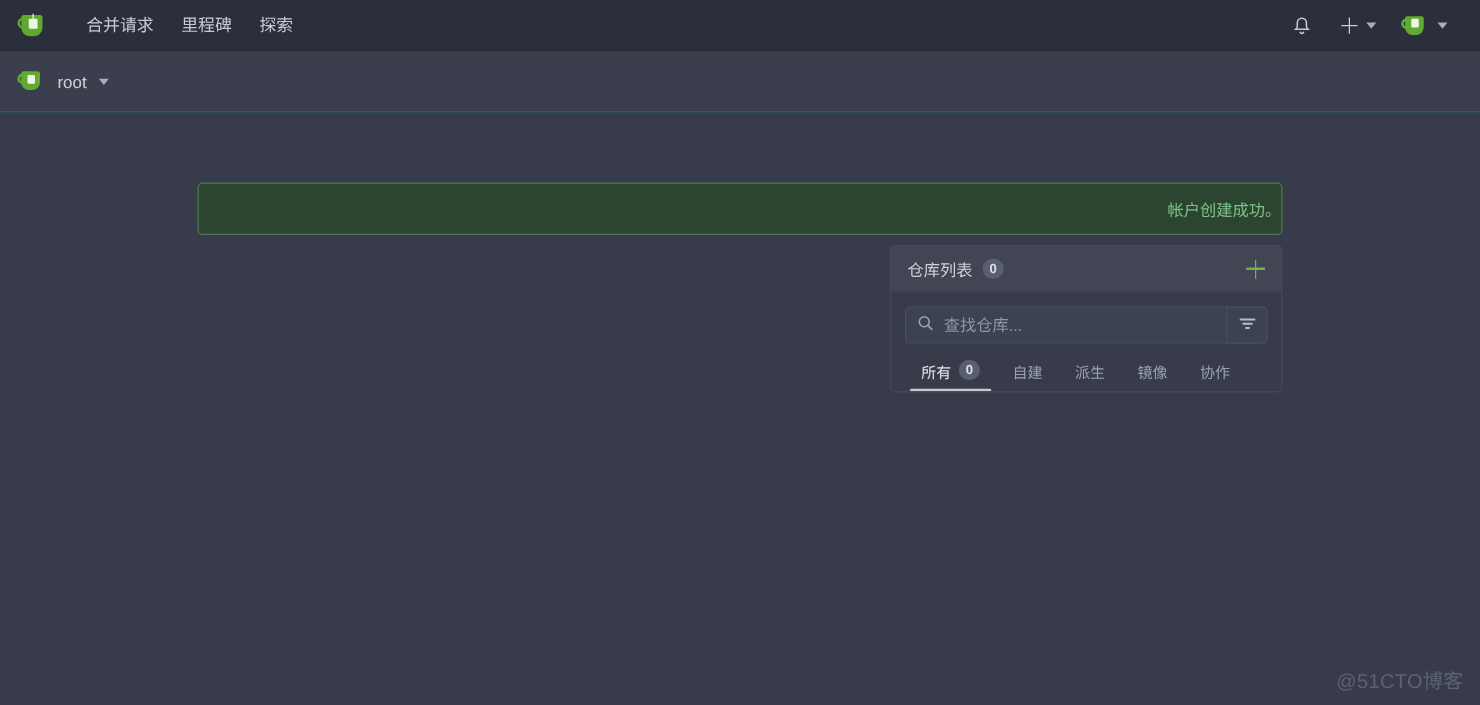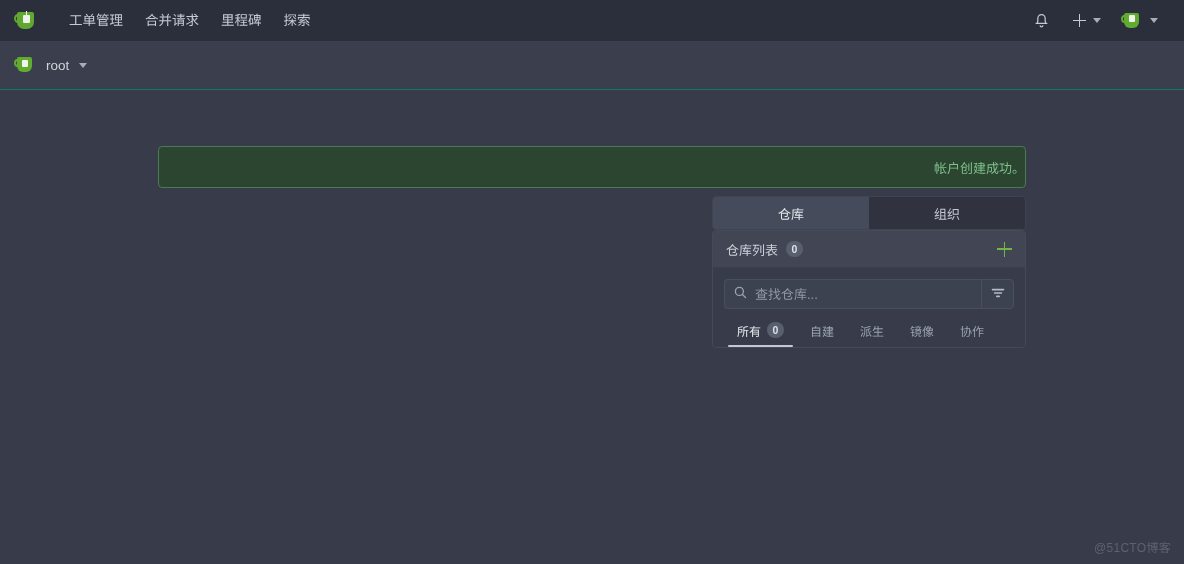--- a/index.html
+++ b/index.html
@@ -361,37 +361,36 @@
     height: 2px;
     background: #c3c8d2;
     border-radius: 1px;
   }
   .ftab .count-badge { margin-left: 0; }
 
   .watermark {
     position: absolute;
     right: 13px;
     bottom: 8px;
-    font-size: 12px;
+    font-size: 16px;
     color: #5d6270;
     letter-spacing: 0.3px;
   }
 </style>
 </head>
 <body>
 
 <div class="navbar">
   <div class="nav-left">
     <a class="logo-cup" href="#">
       <span class="cup-handle"></span>
       <span class="cup-body"></span>
       <span class="cup-string"></span>
       <span class="cup-bag"></span>
     </a>
-    <a class="nav-item" href="#">工单管理</a>
     <a class="nav-item" href="#">合并请求</a>
     <a class="nav-item" href="#">里程碑</a>
     <a class="nav-item" href="#">探索</a>
   </div>
 
   <div class="nav-right">
     <div class="nav-icon-btn">
       <span class="bell-icon">
         <svg width="15" height="16" viewBox="0 0 16 17" fill="none" stroke="#c5cad3" stroke-width="1.3">
           <path d="M8 1.6c-2.2 0-3.9 1.8-3.9 4v2.6c0 1.1-.5 2.1-1.3 2.8h10.4c-.8-.7-1.3-1.7-1.3-2.8V5.6c0-2.2-1.7-4-3.9-4z"></path>
@@ -429,24 +428,20 @@
 </div>
 
 <div class="content">
 
   <div class="flash-message">
     <span>帐户创建成功。</span>
   </div>
 
   <div class="right-col">
 
-    <div class="tab-switch">
-      <div class="tab active">仓库</div>
-      <div class="tab inactive">组织</div>
-    </div>
 
     <div class="panel">
 
       <div class="panel-header">
         <span class="panel-title">仓库列表</span>
         <span class="count-badge">0</span>
         <span class="panel-add"></span>
       </div>
 
       <div class="panel-body">

